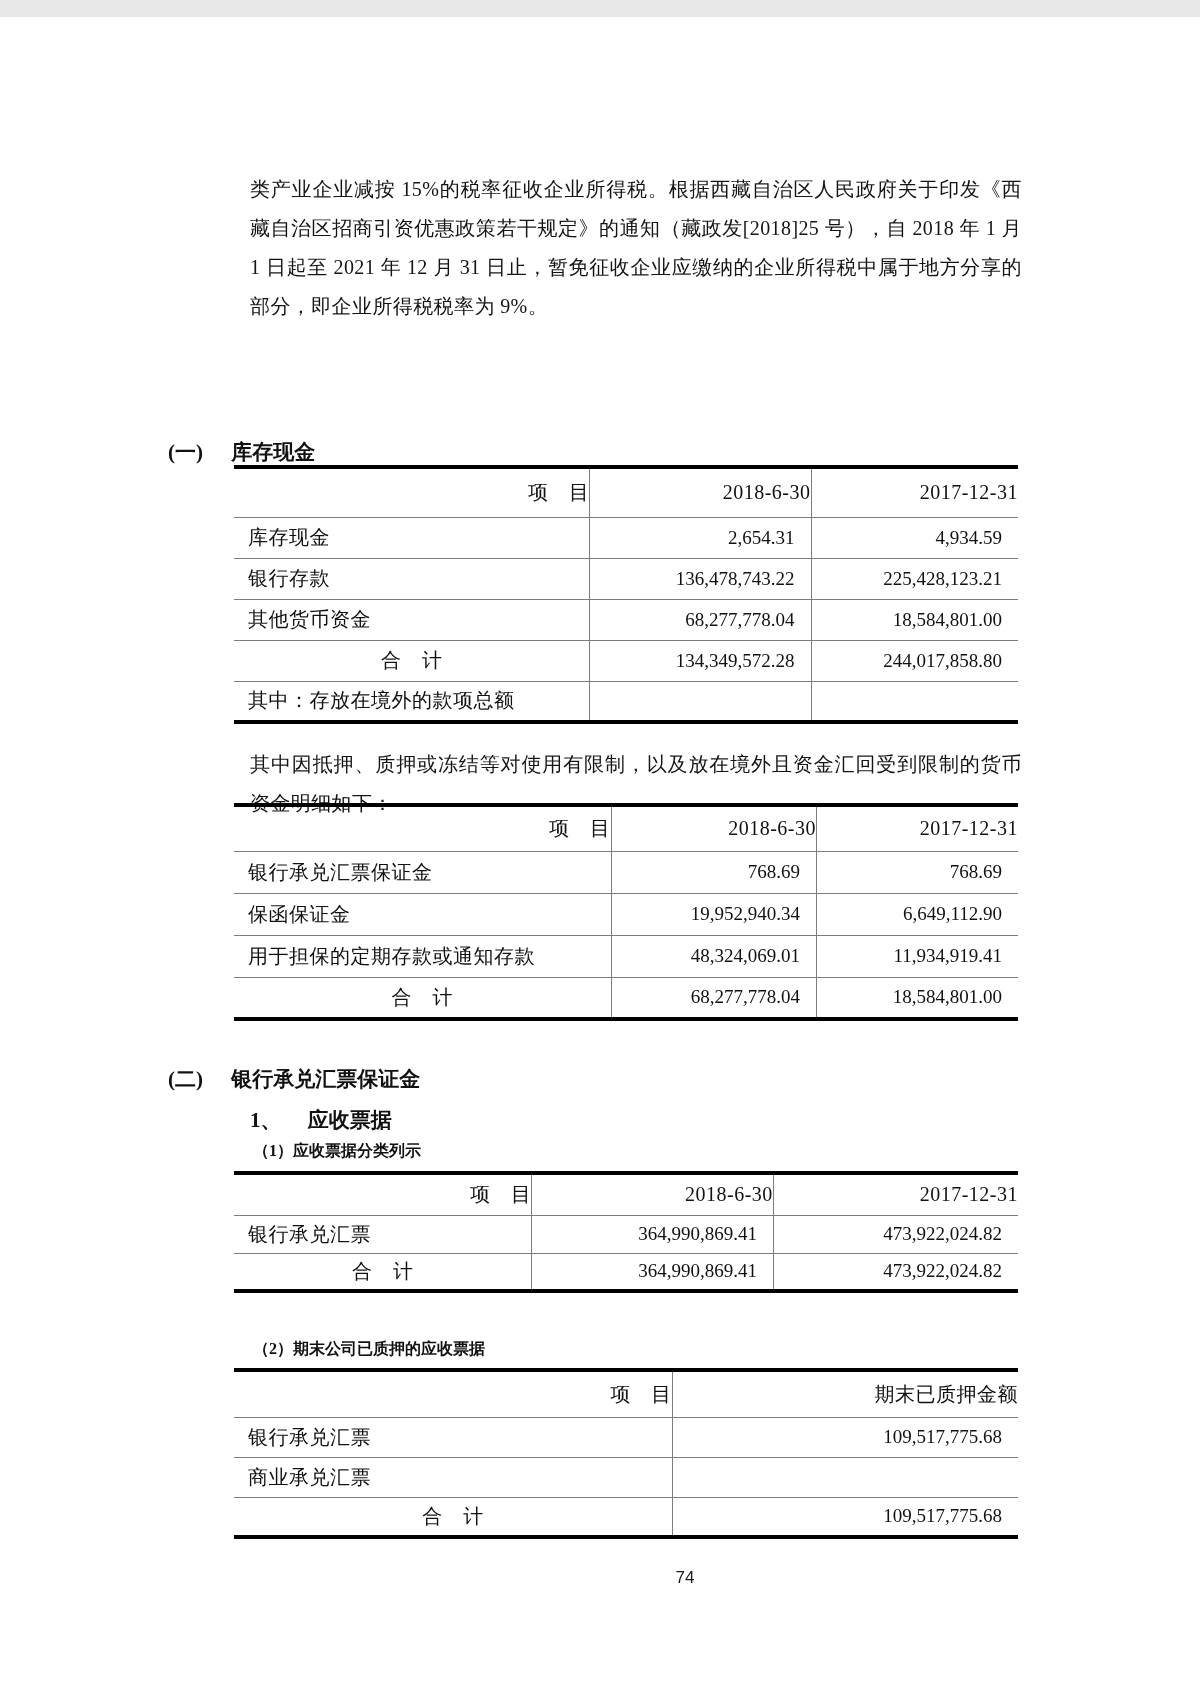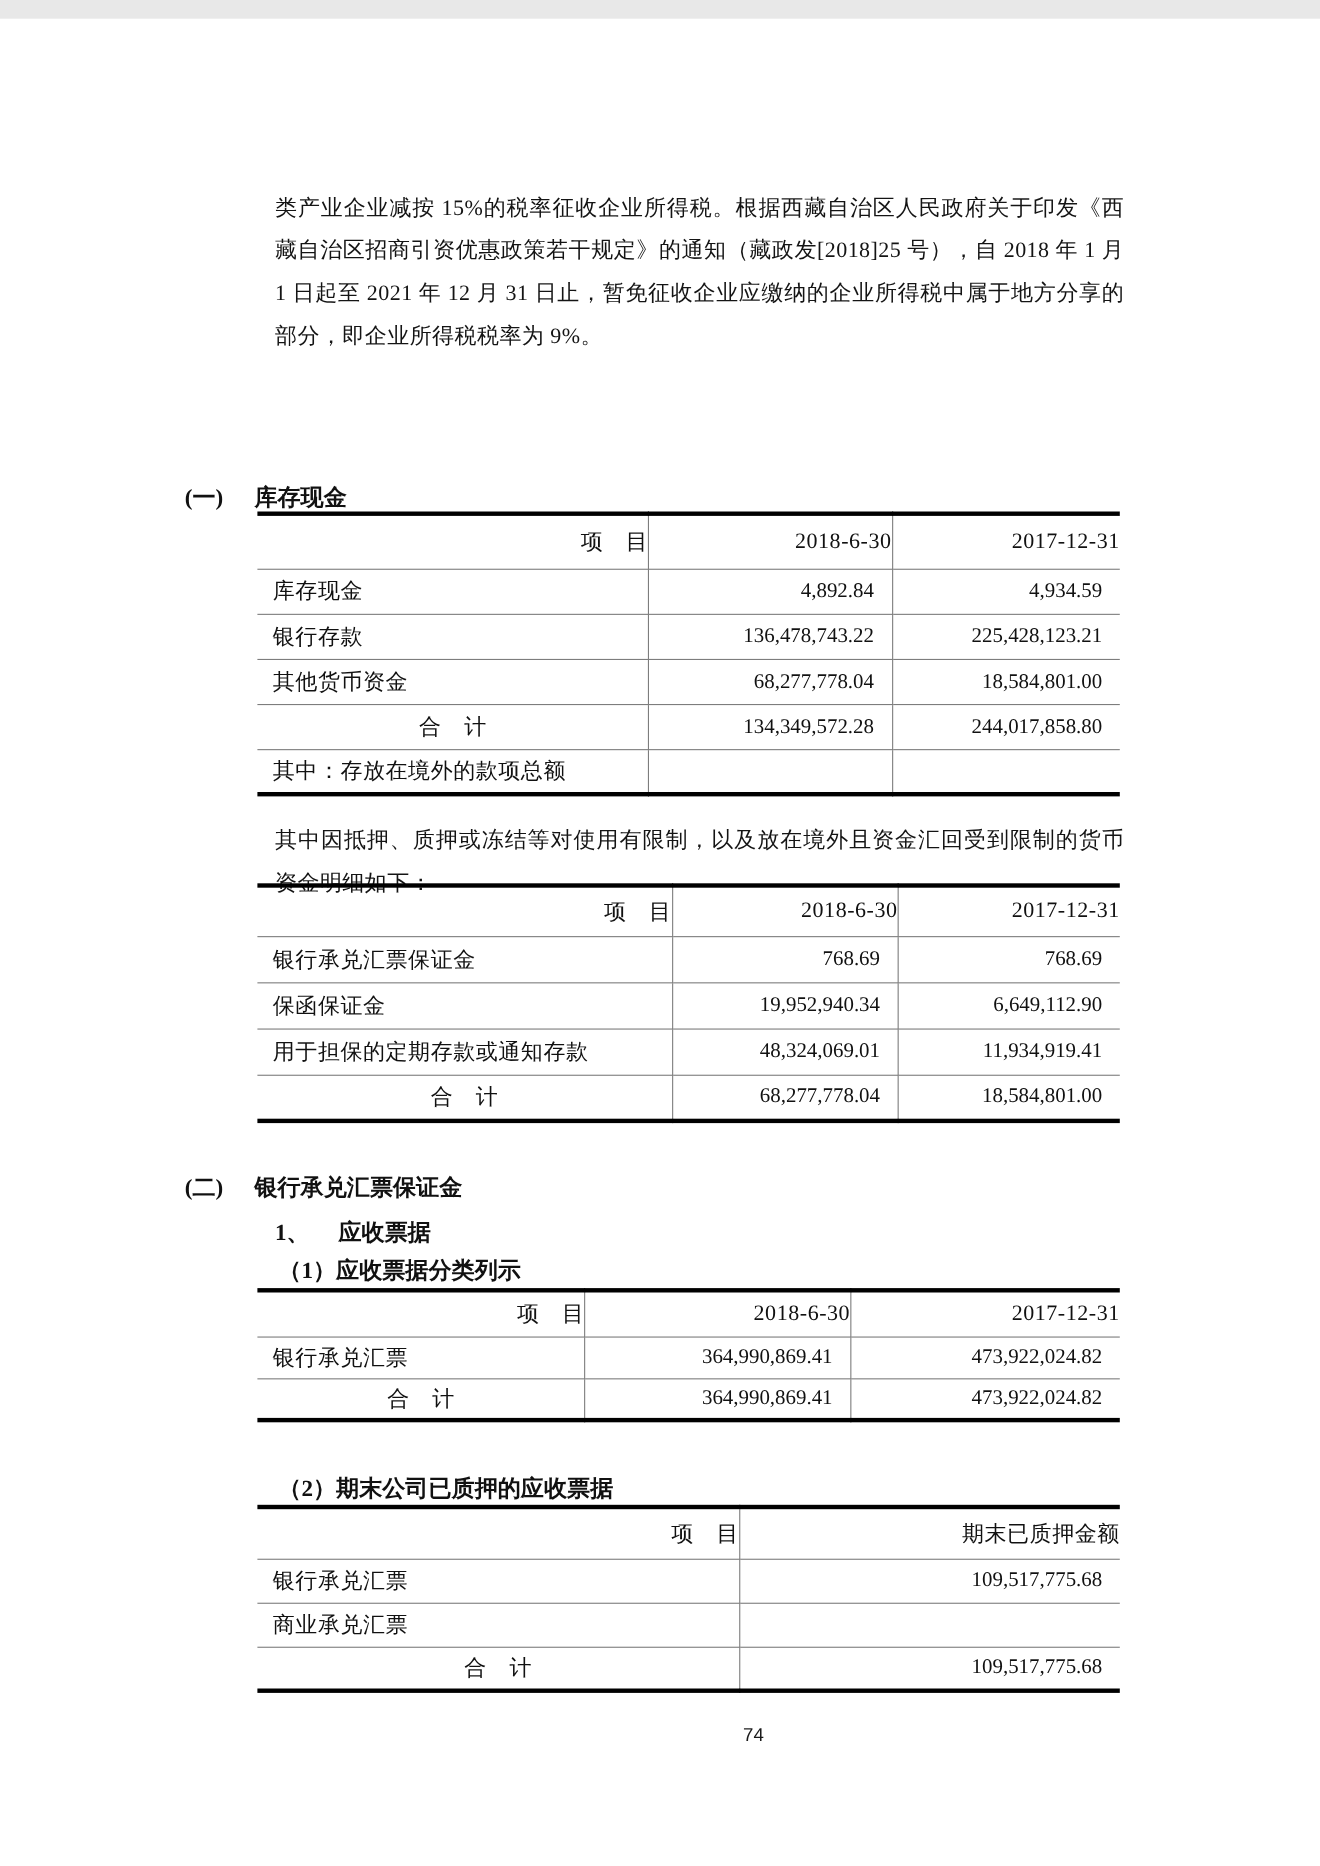--- a/index.html
+++ b/index.html
@@ -28,21 +28,21 @@
   .h1 .h-title { display: inline-block; margin-left: 26px; }
 
   .h2 { font-size: 21px; font-weight: 700; white-space: nowrap; }
   .h2 .h-num { display: inline-block; }
   .h2 .h-title { display: inline-block; margin-left: 23px; }
 
   .h3 { font-size: 21px; font-weight: 700; white-space: nowrap; }
   .h3 .h-num { display: inline-block; }
   .h3 .h-title { display: inline-block; margin-left: 21px; }
 
-  .h4 { font-size: 21px; font-weight: 700; white-space: nowrap; }
+  .h4 { font-size: 16px; font-weight: 700; white-space: nowrap; }
 
   table.fin {
     border-collapse: collapse;
     table-layout: fixed;
     border-top: 4px solid #000;
     border-bottom: 4px solid #000;
     width: 784px;
   }
   table.fin th, table.fin td {
     border: 1px solid #7d7d7d;
@@ -108,21 +108,21 @@
       <thead>
         <tr>
           <th>项　目</th>
           <th>2018-6-30</th>
           <th>2017-12-31</th>
         </tr>
       </thead>
       <tbody>
         <tr>
           <td class="label">库存现金</td>
-          <td class="num">4,892.84</td>
+          <td class="num">2,654.31</td>
           <td class="num">4,934.59</td>
         </tr>
         <tr>
           <td class="label">银行存款</td>
           <td class="num">136,478,743.22</td>
           <td class="num">225,428,123.21</td>
         </tr>
         <tr>
           <td class="label">其他货币资金</td>
           <td class="num">68,277,778.04</td>

